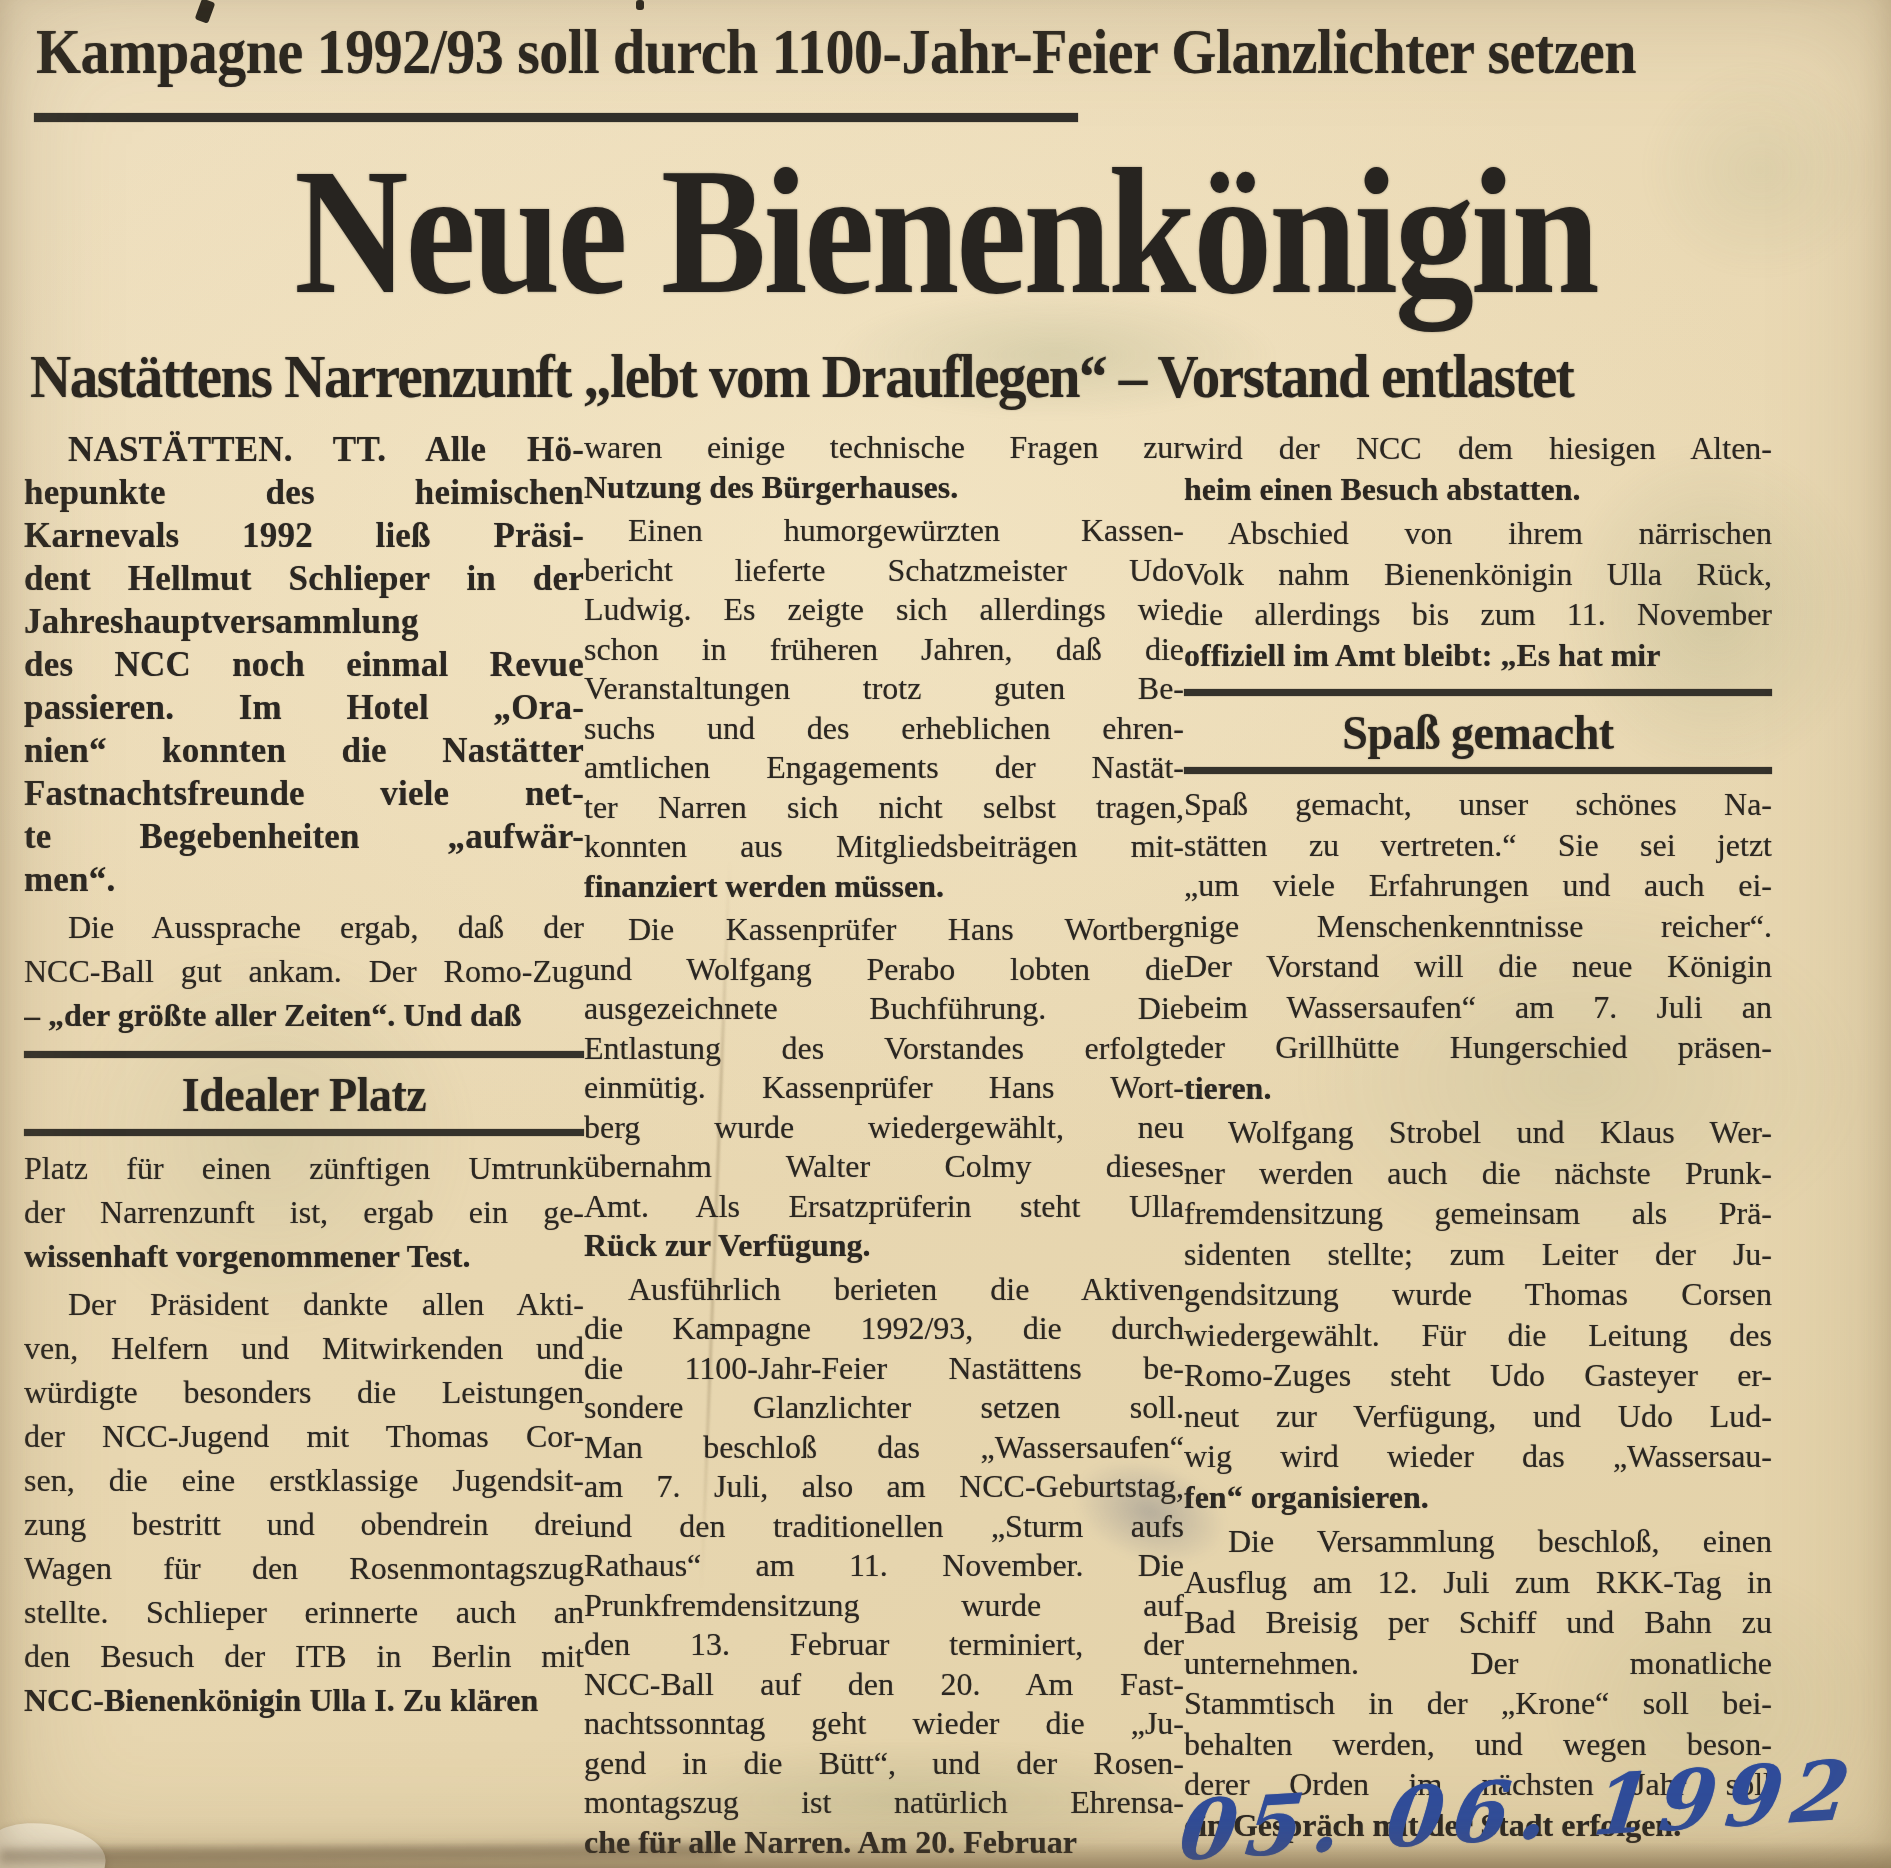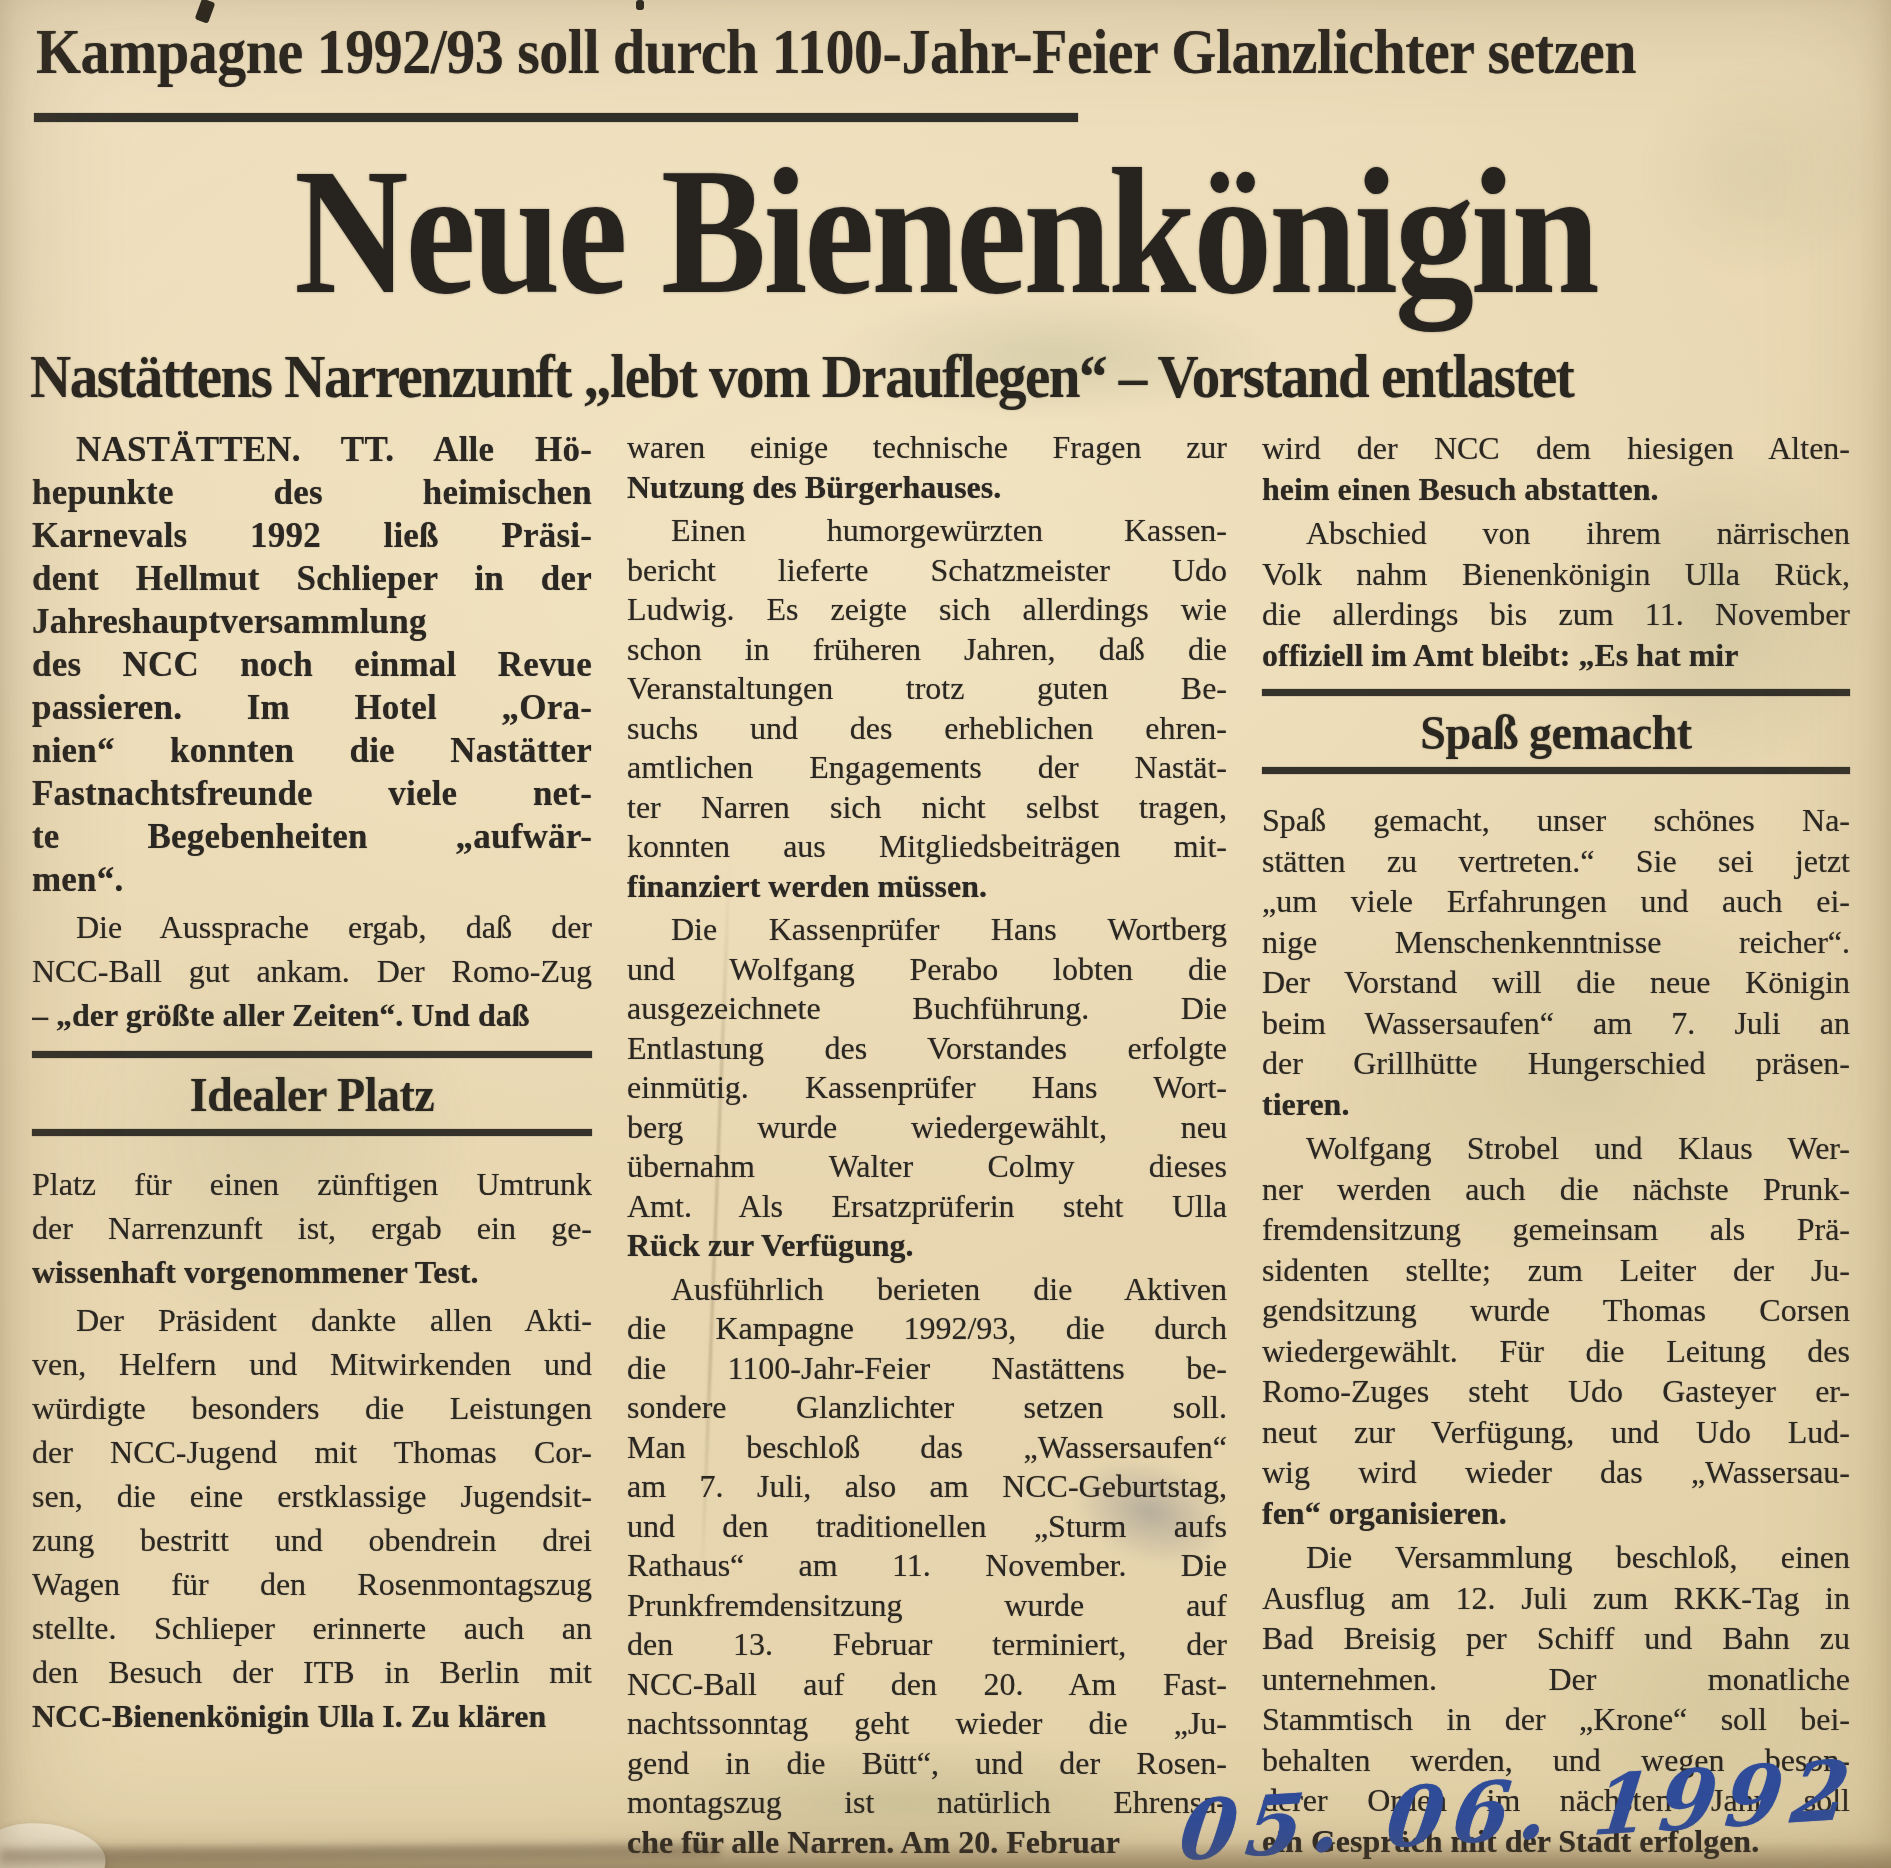--- a/index.html
+++ b/index.html
@@ -31,38 +31,38 @@
     white-space:nowrap;
   }
   .subhead{
     position:absolute;left:30px;top:342px;width:1850px;
     font-size:57px;font-weight:700;letter-spacing:-1.5px;
     transform:scaleY(1.06);transform-origin:top left;
     color:#2a2620;text-shadow:0 0 1.5px rgba(40,34,26,.5);
     white-space:nowrap;
   }
   
-  .cols{position:absolute;left:32px;top:428px;width:1818px;display:flex;justify-content:space-between;}
+  .cols{position:absolute;left:24px;top:428px;width:1818px;display:flex;}
   .col{position:relative;}
   .col1{width:560px;}
   .col2{width:600px;}
   .col3{width:588px;}
   .para{margin:0 0 4px 0;}
   .line{
     font-size:32px;line-height:44px;
     text-align:justify;text-align-last:justify;
     text-shadow:0 0 1px rgba(43,38,30,.55);
     overflow:hidden;white-space:normal;
   }
   .col2 .line{line-height:39.5px;}
   .col3 .line{line-height:40.5px;}
   .line.last{text-align-last:left;font-weight:bold;}
   .line.first-indent{text-indent:44px;}
   .para.lead .line{font-size:35px;font-weight:700;line-height:43px;letter-spacing:.2px;}
-  .crosshead{margin:14px 0 26px 0;}
+  .crosshead{margin:14px 0 10px 0;}
   .crosshead .rule{height:7px;background:#35322b;box-shadow:0 0 1px rgba(40,34,26,.6);}
   .crosshead h3{
     margin:10px 0 8px 0;text-align:center;font-size:46px;font-weight:700;
     color:#2a2620;text-shadow:0 0 1.5px rgba(40,34,26,.5);letter-spacing:-.5px;
     transform:scaleY(1.05);
   }
   
   .handwritten{
     position:absolute;left:1180px;top:1762px;
     font-family:"DejaVu Serif","Liberation Serif",serif;

